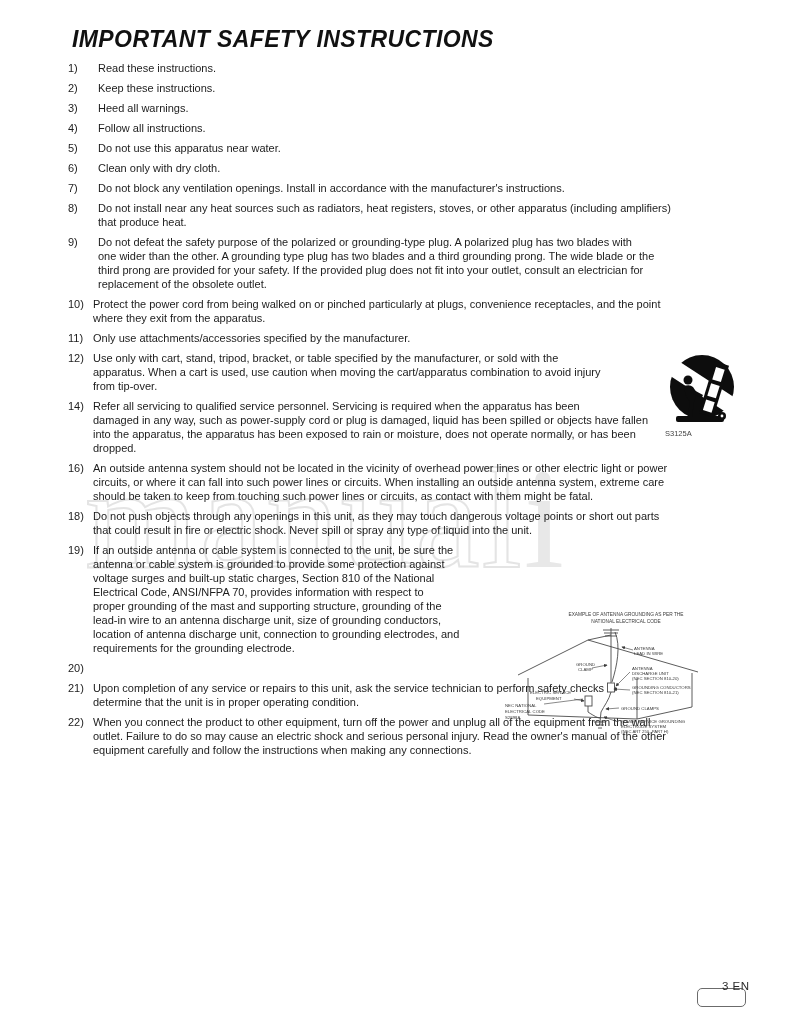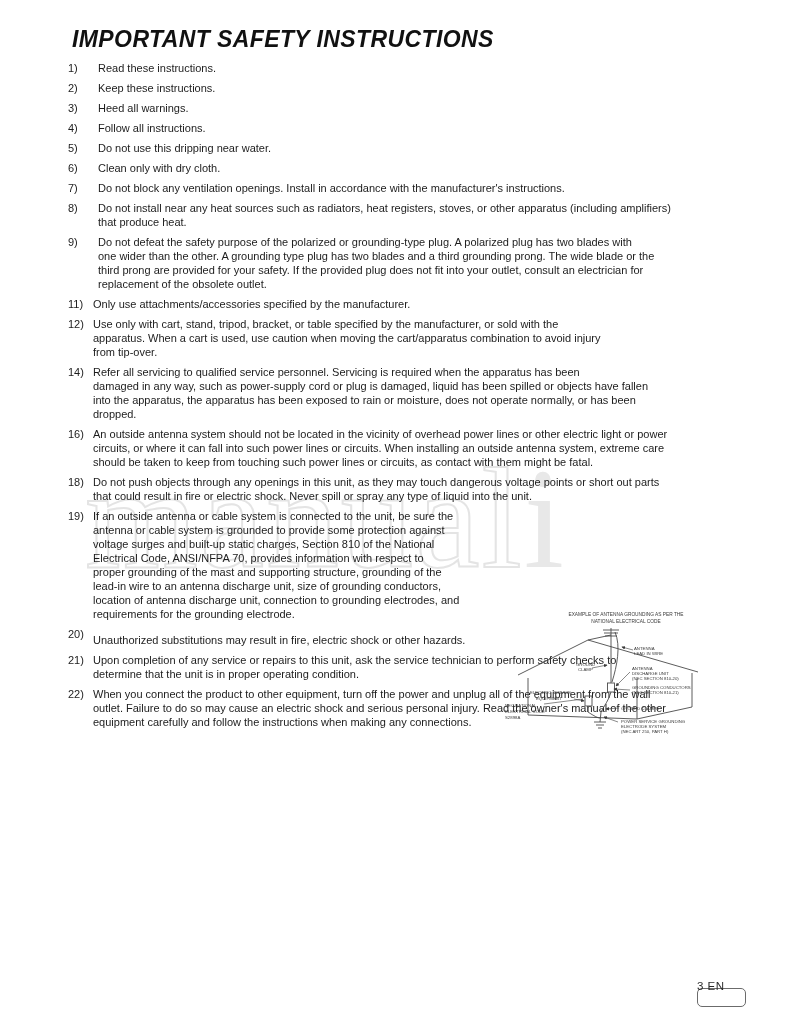--- a/index.html
+++ b/index.html
@@ -36,21 +36,21 @@
   
   .diagram{position:absolute;left:488px;top:608px;width:312px;height:140px;z-index:1;}
   .diagram svg{display:block;}
   .dg-text{font-family:"Liberation Sans",sans-serif;fill:#3a3a3a;}
   
   .footer-box{
     position:absolute;left:697px;top:988px;width:47px;height:17px;
     border:1.4px solid #6b6b6b;border-radius:5px;z-index:1;background:transparent;
   }
   .footer-label{
-    position:absolute;left:697px;top:980px;z-index:1;
+    position:absolute;left:722px;top:980px;z-index:1;
     font-size:11.5px;color:#2a2a2a;letter-spacing:0.5px;
   }
 </style>
 </head>
 <body>
 
 <div class="page">
 
   <div class="watermark"><span>manual</span><span class="accent">i</span></div>
 
@@ -77,21 +77,21 @@
         </div>
         <div class="item">
           <span class="num">4)</span>
           <div>
             <div class="txt">Follow all instructions.</div>
           </div>
         </div>
         <div class="item">
           <span class="num">5)</span>
           <div>
-            <div class="txt">Do not use this dripping near water.</div>
+            <div class="txt">Do not use this apparatus near water.</div>
           </div>
         </div>
         <div class="item">
           <span class="num">6)</span>
           <div>
             <div class="txt">Clean only with dry cloth.</div>
           </div>
         </div>
         <div class="item">
           <span class="num">7)</span>
@@ -106,20 +106,27 @@
 that produce heat.</div>
           </div>
         </div>
         <div class="item">
           <span class="num">9)</span>
           <div>
             <div class="txt">Do not defeat the safety purpose of the polarized or grounding-type plug. A polarized plug has two blades with
 one wider than the other. A grounding type plug has two blades and a third grounding prong. The wide blade or the
 third prong are provided for your safety. If the provided plug does not fit into your outlet, consult an electrician for
 replacement of the obsolete outlet.</div>
+          </div>
+        </div>
+        <div class="item wide">
+          <span class="num">10)</span>
+          <div>
+            <div class="txt">Protect the power cord from being walked on or pinched particularly at plugs, convenience receptacles, and the point
+where they exit from the apparatus.</div>
           </div>
         </div>
         <div class="item wide">
           <span class="num">11)</span>
           <div>
             <div class="txt">Only use attachments/accessories specified by the manufacturer.</div>
           </div>
         </div>
         <div class="item wide">
           <span class="num">12)</span>
@@ -162,41 +169,61 @@
 Electrical Code, ANSI/NFPA 70, provides information with respect to
 proper grounding of the mast and supporting structure, grounding of the
 lead-in wire to an antenna discharge unit, size of grounding conductors,
 location of antenna discharge unit, connection to grounding electrodes, and
 requirements for the grounding electrode.</div>
           </div>
         </div>
         <div class="item wide">
           <span class="num">20)</span>
           <div>
-            <div class="txt2">Unauthorized substitutions may result in fire, electric shock or other hazards.</div>
           </div>
         </div>
         <div class="item wide">
           <span class="num">21)</span>
           <div>
             <div class="txt">Upon completion of any service or repairs to this unit, ask the service technician to perform safety checks to
 determine that the unit is in proper operating condition.</div>
           </div>
         </div>
         <div class="item wide">
           <span class="num">22)</span>
           <div>
             <div class="txt">When you connect the product to other equipment, turn off the power and unplug all of the equipment from the wall
 outlet. Failure to do so may cause an electric shock and serious personal injury. Read the owner's manual of the other
 equipment carefully and follow the instructions when making any connections.</div>
           </div>
         </div>
       </div>
   </div>
 
+  <div class="cart-icon-wrap">
+    <svg width="76" height="72" viewBox="0 0 76 72">
+      <circle cx="38" cy="35" r="32" fill="#0d0d0d"></circle>
+      <rect x="0" y="26" width="76" height="17" fill="#ffffff" transform="rotate(33 38 35)"></rect>
+      <rect x="12" y="64" width="48" height="6" rx="2" fill="#0d0d0d"></rect>
+
+      <circle cx="24" cy="28" r="4.5" fill="#0d0d0d"></circle>
+      <path d="M20,34 q6,-2 9,1 l4,6 -3,9 -2,15 h-4.5 l2.5,-15 -4.5,-7 z" fill="#0d0d0d"></path>
+      <path d="M28,37 l11,6 -1.6,3.2 -11,-6 z" fill="#0d0d0d"></path>
+
+      <g transform="rotate(17 48 42)">
+        <rect x="41" y="10" width="15" height="54" fill="#0d0d0d"></rect>
+        <rect x="44" y="15" width="9" height="13" fill="#ffffff"></rect>
+        <rect x="44" y="32" width="9" height="13" fill="#ffffff"></rect>
+        <rect x="44" y="49" width="9" height="11" fill="#ffffff"></rect>
+      </g>
+      <circle cx="58" cy="64" r="4" fill="#0d0d0d"></circle>
+      <circle cx="58" cy="64" r="1.4" fill="#ffffff"></circle>
+    </svg>
+    <div class="cart-code">S3125A</div>
+  </div>
 
   <div class="diagram">
     <svg width="312" height="140" viewBox="0 0 312 140">
       <defs>
         <marker id="ah" markerWidth="6" markerHeight="6" refX="5" refY="3" orient="auto">
           <path d="M0,0 L6,3 L0,6 z" fill="#3a3a3a"></path>
         </marker>
       </defs>
 
       <text class="dg-text" x="138" y="8" font-size="4.8" text-anchor="middle">EXAMPLE OF ANTENNA GROUNDING AS PER THE</text>

